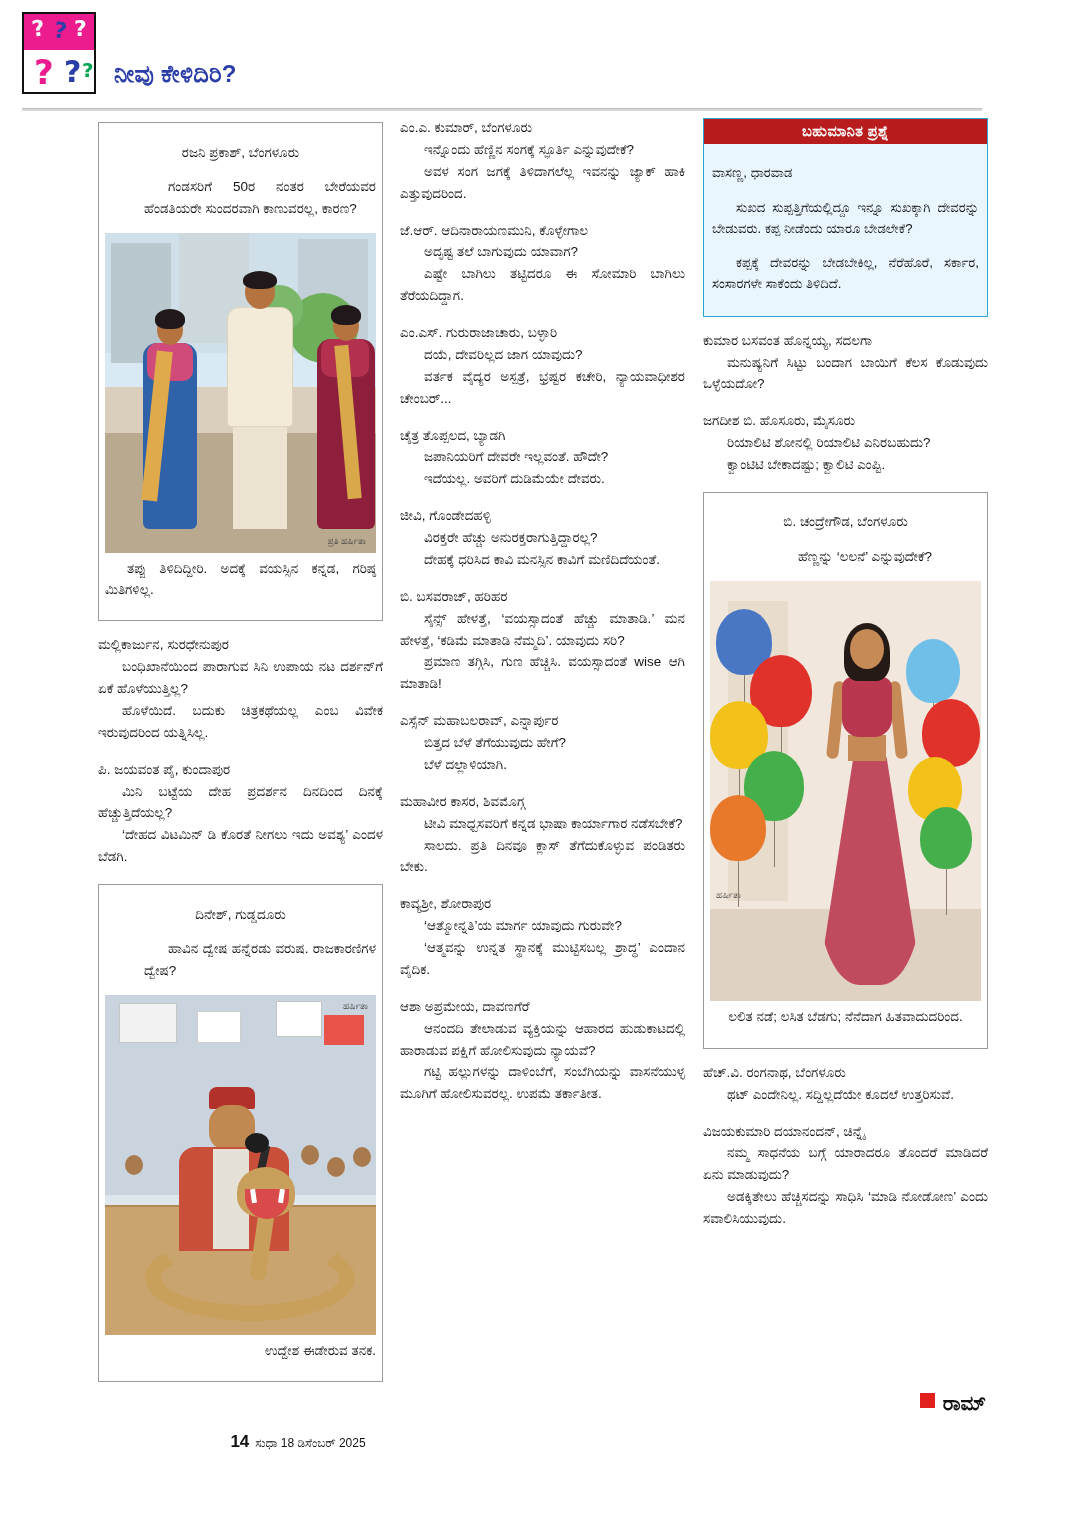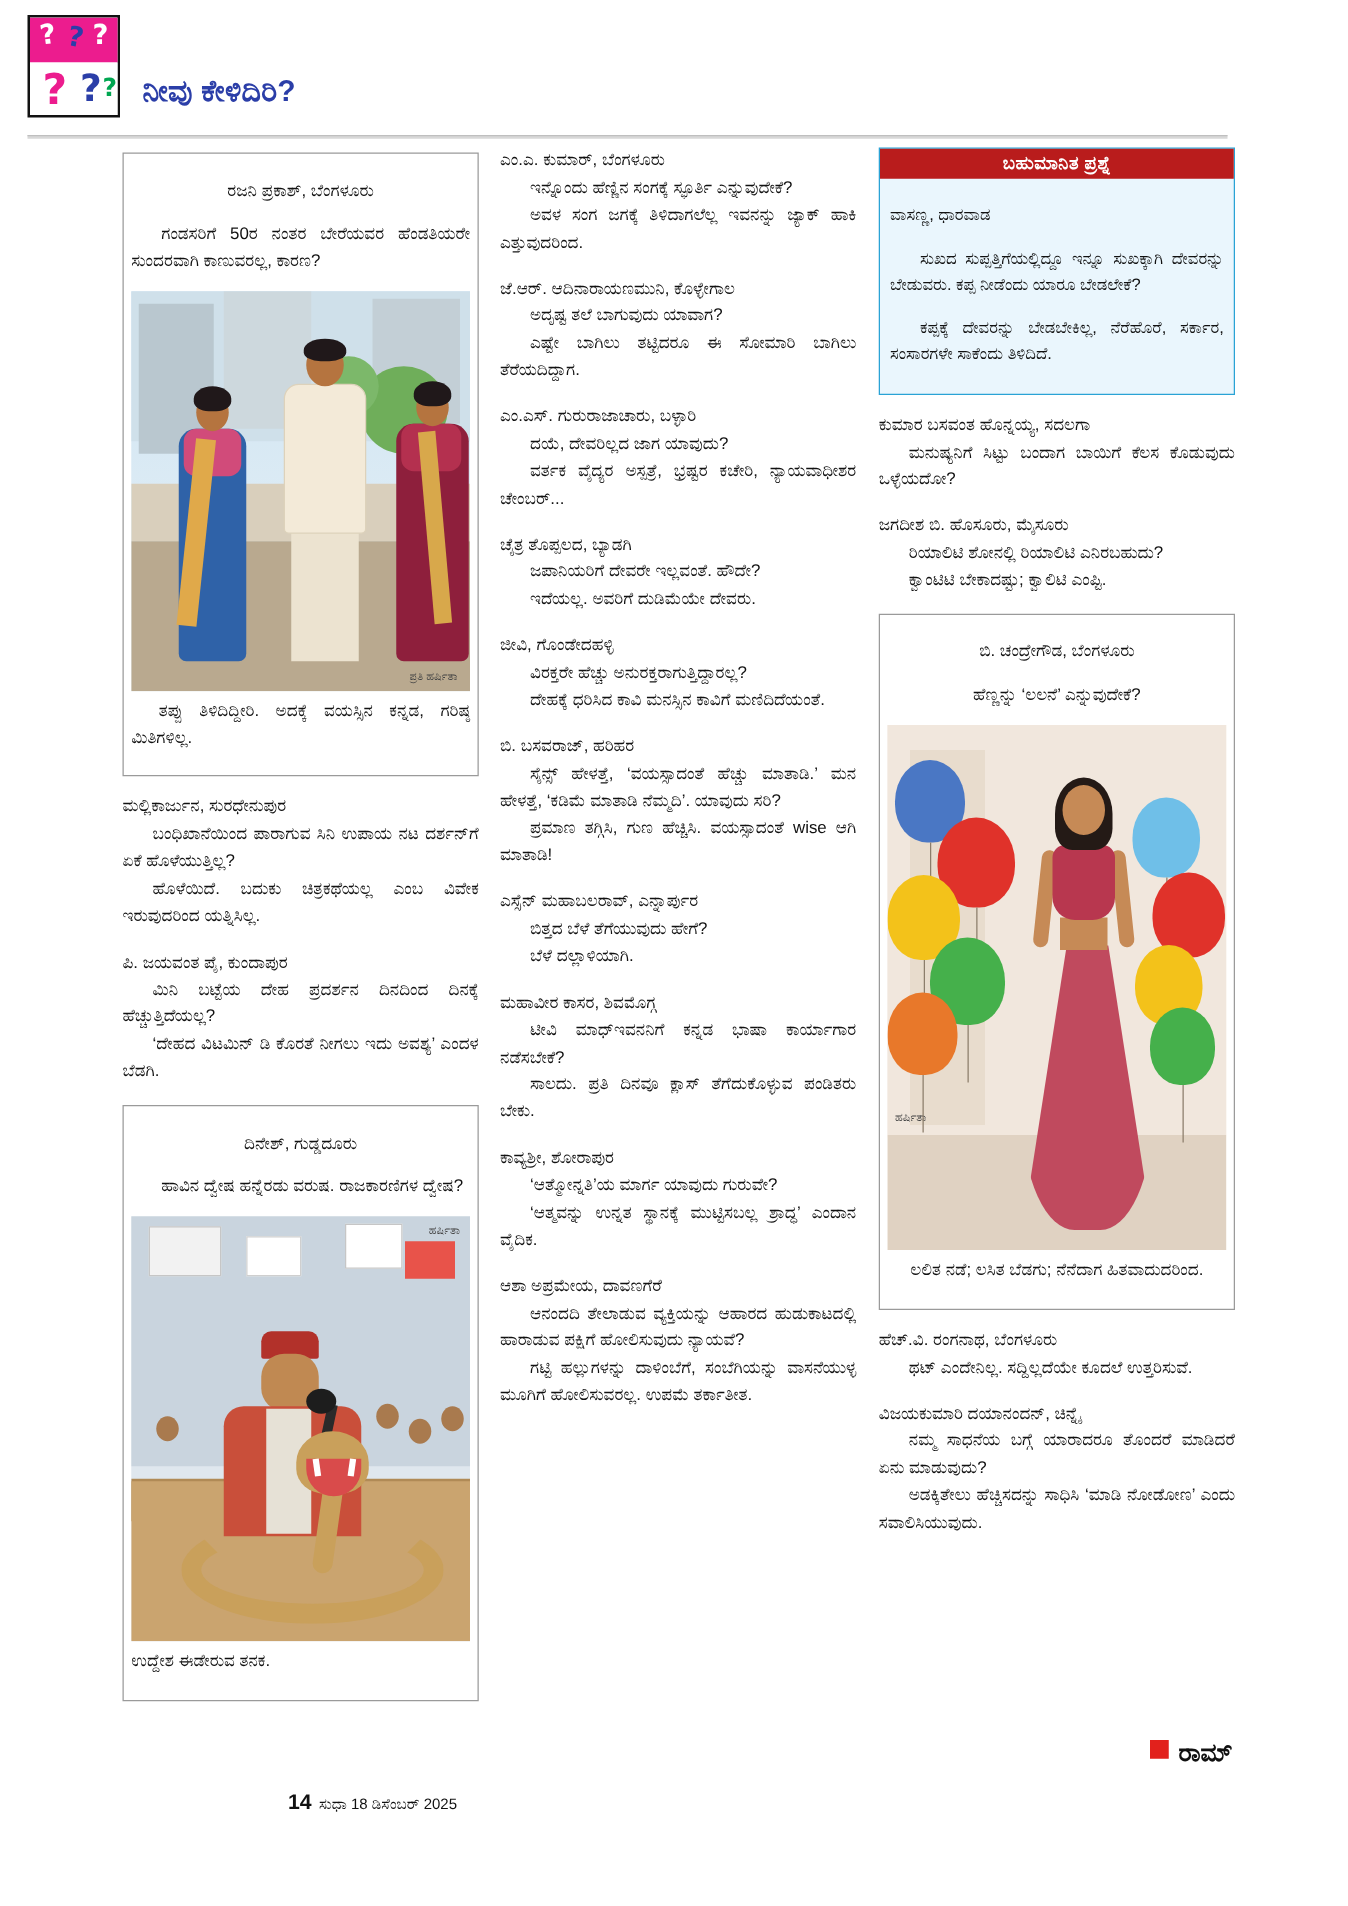--- a/index.html
+++ b/index.html
@@ -71,21 +71,21 @@
   .atext {
     font-size:13.5px; line-height:1.62; text-align:justify; color:#111;
     text-indent:24px;
   }
 
   
   .figure {
     border:1px solid #9a9a9a; padding:6px; margin:4px 0 14px 0; background:#fff;
   }
   .fig-asker { font-size:13.5px; line-height:1.5; text-align:center; }
-  .fig-q { font-size:13.5px; line-height:1.6; text-align:justify; text-indent:24px; }
+  .fig-q { font-size:13.5px; line-height:1.6; text-align:justify; text-indent:24px;margin-left:39px; }
   .fig-caption { font-size:13.5px; line-height:1.55; text-align:justify; text-indent:22px; margin-top:6px;}
   .art { width:100%; position:relative; overflow:hidden; border:0; }
 
   
   .prize-box {
     border:1px solid #2aa3d5; background:#eaf6fd; margin-bottom:14px;
   }
   .prize-head {
     background:#b91c1c; color:#fff; text-align:center; font-weight:bold;
     font-size:14.5px; padding:4px 0; letter-spacing:0.4px;
@@ -282,21 +282,21 @@
         <div class="a2-mic"></div>
           <div class="a2-mic-top"></div>
         <div class="snake-body"></div>
         <div class="snake-neck"></div>
         <div class="snake-head"></div>
         <div class="snake-mouth"></div>
         <div class="snake-fang1"></div>
           <div class="snake-fang2"></div>
         <span class="sign-art" style="right:8px; top:6px; bottom:auto;">ಹರ್ಷಿತಾ</span>
       </div>
-      <p class="fig-caption" style="text-align:left; text-indent:0;">ಉದ್ದೇಶ ಈಡೇರುವ ತನಕ.</p>
+      <p class="fig-caption" style="text-align:right; text-indent:0;">ಉದ್ದೇಶ ಈಡೇರುವ ತನಕ.</p>
     </div>
 
   </div>
 
   <div class="col col2">
     <div class="qblock">
       <p class="asker">ಎಂ.ಎ. ಕುಮಾರ್, ಬೆಂಗಳೂರು</p>
       <p class="qtext">ಇನ್ನೊಂದು ಹೆಣ್ಣಿನ ಸಂಗಕ್ಕೆ ಸ್ಫೂರ್ತಿ ಎನ್ನುವುದೇಕೆ?</p>
       <p class="atext">ಅವಳ ಸಂಗ ಜಗಕ್ಕೆ ತಿಳಿದಾಗಲೆಲ್ಲ ಇವನನ್ನು ಜ್ಯಾಕ್ ಹಾಕಿ ಎತ್ತುವುದರಿಂದ.</p>
     </div>
@@ -325,21 +325,21 @@
       <p class="qtext">ಸೈನ್ಸ್ ಹೇಳತ್ತೆ, ‘ವಯಸ್ಸಾದಂತೆ ಹೆಚ್ಚು ಮಾತಾಡಿ.’ ಮನ ಹೇಳತ್ತೆ, ‘ಕಡಿಮೆ ಮಾತಾಡಿ ನೆಮ್ಮದಿ’. ಯಾವುದು ಸರಿ?</p>
       <p class="atext">ಪ್ರಮಾಣ ತಗ್ಗಿಸಿ, ಗುಣ ಹೆಚ್ಚಿಸಿ. ವಯಸ್ಸಾದಂತೆ wise ಆಗಿ ಮಾತಾಡಿ!</p>
     </div>
     <div class="qblock">
       <p class="asker">ಎಸ್ಸೆನ್ ಮಹಾಬಲರಾವ್, ಎನ್ನಾರ್ಪುರ</p>
       <p class="qtext">ಬಿತ್ತದ ಬೆಳೆ ತೆಗೆಯುವುದು ಹೇಗೆ?</p>
       <p class="atext">ಬೆಳೆ ದಲ್ಲಾಳಿಯಾಗಿ.</p>
     </div>
     <div class="qblock">
       <p class="asker">ಮಹಾವೀರ ಕಾಸರ, ಶಿವಮೊಗ್ಗ</p>
-      <p class="qtext">ಟೀವಿ ಮಾಧ್ಇವನನಿಗೆ ಕನ್ನಡ ಭಾಷಾ ಕಾರ್ಯಾಗಾರ ನಡೆಸಬೇಕೆ?</p>
+      <p class="qtext">ಟೀವಿ ಮಾಧ್ಬಸವರಿಗೆ ಕನ್ನಡ ಭಾಷಾ ಕಾರ್ಯಾಗಾರ ನಡೆಸಬೇಕೆ?</p>
       <p class="atext">ಸಾಲದು. ಪ್ರತಿ ದಿನವೂ ಕ್ಲಾಸ್ ತೆಗೆದುಕೊಳ್ಳುವ ಪಂಡಿತರು ಬೇಕು.</p>
     </div>
     <div class="qblock">
       <p class="asker">ಕಾವ್ಯಶ್ರೀ, ಶೋರಾಪುರ</p>
       <p class="qtext">‘ಆತ್ಮೋನ್ನತಿ’ಯ ಮಾರ್ಗ ಯಾವುದು ಗುರುವೇ?</p>
       <p class="atext">‘ಆತ್ಮವನ್ನು ಉನ್ನತ ಸ್ಥಾನಕ್ಕೆ ಮುಟ್ಟಿಸಬಲ್ಲ ಶ್ರಾದ್ಧ’ ಎಂದಾನ ವೈದಿಕ.</p>
     </div>
     <div class="qblock">
       <p class="asker">ಆಶಾ ಅಪ್ರಮೇಯ, ದಾವಣಗೆರೆ</p>
       <p class="qtext">ಆನಂದದಿ ತೇಲಾಡುವ ವ್ಯಕ್ತಿಯನ್ನು ಆಹಾರದ ಹುಡುಕಾಟದಲ್ಲಿ ಹಾರಾಡುವ ಪಕ್ಷಿಗೆ ಹೋಲಿಸುವುದು ನ್ಯಾಯವೆ?</p>

